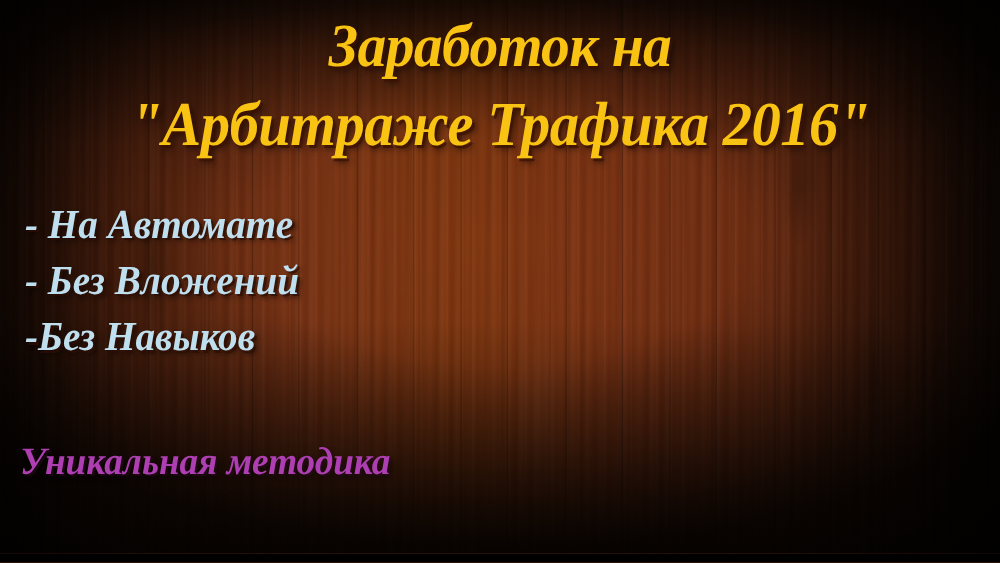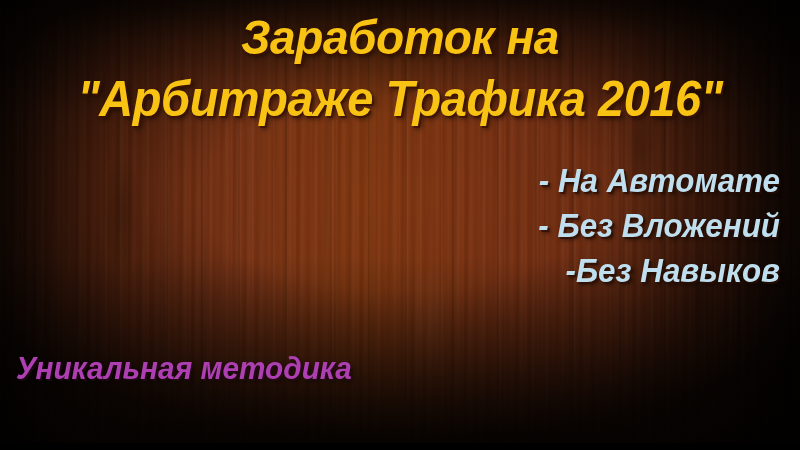--- a/index.html
+++ b/index.html
@@ -7,21 +7,21 @@
     margin: 0;
     padding: 0;
     background: #000;
   }
 
   #slide {
     position: relative;
     width: 800px;
     height: 443px;
     overflow: hidden;
-    font-family: Liberation Sans, sans-serif;
+    font-family: Liberation Serif, serif;
     background-color: #5a2410;
     isolation: isolate;
   }
 
   
 
   
   .wood-base {
     position: absolute;
     inset: 0;
@@ -155,21 +155,21 @@
 
   .title-line.second {
     font-size: 50px;
   }
 
   .bullets {
     position: absolute;
     top: 158px;
     left: 0;
     right: 0;
-    text-align: right;
+    text-align: left;
   }
 
   .bullet-row {
     color: #bfdfee;
     font-weight: bold;
     font-style: italic;
     font-size: 33px;
     line-height: 45px;
     white-space: nowrap;
     transform: scaleX(0.95);

